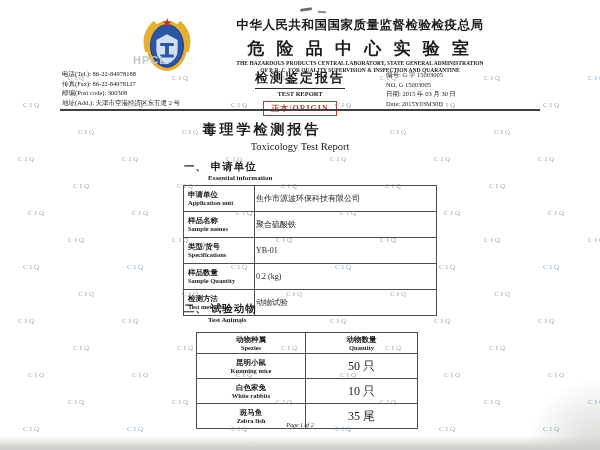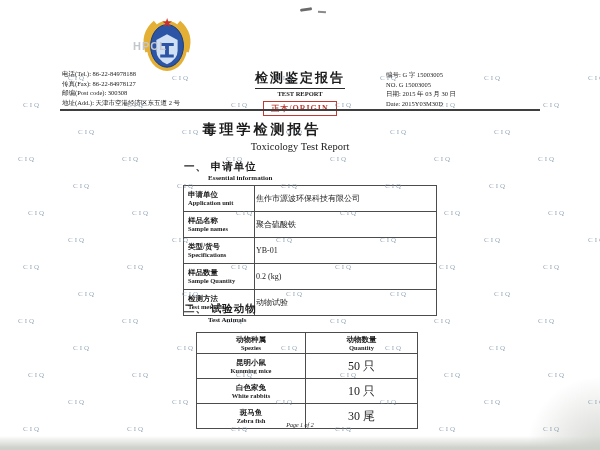--- a/index.html
+++ b/index.html
@@ -5,21 +5,21 @@
   html,body{margin:0;padding:0;width:600px;height:450px;overflow:hidden;
     background:#ffffff;font-family:"Liberation Serif","DejaVu Serif",serif;color:#1c1c1c;}
   .page{position:relative;width:600px;height:450px;background:#fff;}
   
   .wm-layer{position:absolute;inset:0;z-index:5;pointer-events:none;overflow:hidden;}
   .wm{position:absolute;font-family:"Liberation Serif",serif;font-size:7px;
     letter-spacing:2px;color:#7c92a6;opacity:.8;}
   .content{position:absolute;inset:0;z-index:2;}
   
   .emblem{position:absolute;left:138px;top:11px;width:58px;height:64px;}
-  .hpcl{position:absolute;left:133px;top:40px;font-family:"Liberation Sans",sans-serif;
+  .hpcl{position:absolute;left:133px;top:54px;font-family:"Liberation Sans",sans-serif;
     font-weight:bold;font-size:11px;letter-spacing:1px;color:#c3c7cc;}
   .head-txt{position:absolute;left:205px;top:17px;width:310px;text-align:center;}
   .authority{font-size:12.5px;font-weight:bold;letter-spacing:.5px;white-space:nowrap;}
   .labname{font-size:17px;font-weight:bold;letter-spacing:4px;margin-top:3px;white-space:nowrap;}
   .laben{font-size:6px;font-weight:bold;line-height:7px;transform:scale(.92);white-space:nowrap;}
   
   .contact{position:absolute;left:62px;top:69px;font-size:6.5px;line-height:9.5px;white-space:nowrap;}
   .rep-head{position:absolute;left:238px;top:68px;width:124px;text-align:center;}
   .rep-cn{font-size:13px;font-weight:bold;letter-spacing:2px;border-bottom:1.5px solid #2a2a2a;
     display:inline-block;padding-bottom:1px;}
@@ -74,20 +74,26 @@
       <path d="M10 42 Q4 24 18 12" stroke="#e4af35" stroke-width="5" fill="none"></path>
       <path d="M50 42 Q56 24 42 12" stroke="#e4af35" stroke-width="5" fill="none"></path>
       <ellipse cx="30" cy="36" rx="21" ry="26" fill="#e4af35"></ellipse>
       <ellipse cx="30" cy="36" rx="17" ry="22" fill="#2c55a5" stroke="#143a7e" stroke-width="1"></ellipse>
       <path d="M30 24 l11 6 v11 q0 9 -11 14 q-11 -5 -11 -14 v-11 z" fill="#cfe0f5"></path>
       <path d="M23 33 h14 v3 h-14 z M28 36 h4 v9 h-4 z M23 45 h14 v3 h-14 z" fill="#2c55a5"></path>
       <text x="30" y="16" font-size="13" fill="#c53030" text-anchor="middle">★</text>
     </svg>
     <div class="hpcl">HPCL</div>
 
+    <div class="head-txt">
+      <div class="authority">中华人民共和国国家质量监督检验检疫总局</div>
+      <div class="labname">危 险 品 中 心 实 验 室</div>
+      <div class="laben">THE HAZARDOUS PRODUCTS CENTRAL LABORATORY, STATE GENERAL ADMINISTRATION</div>
+      <div class="laben">OF P. R. C. FOR QUALITY SUPERVISION &amp; INSPECTION AND QUARANTINE</div>
+    </div>
 
     <div class="smudge"></div>
     <div class="smudge2"></div>
 
     <div class="contact">
       <div>电话(Tel.): 86-22-84978188</div>
       <div>传真(Fax): 86-22-84978127</div>
       <div>邮编(Post code): 300308</div>
       <div>地址(Add.): 天津市空港经济区东五道 2 号</div>
     </div>
@@ -180,21 +186,21 @@
           <div class="cn">白色家兔</div>
           <div class="en">White rabbits</div>
         </td>
         <td class="qty">10 只</td>
       </tr>
       <tr class="drow">
         <td class="c1">
           <div class="cn">斑马鱼</div>
           <div class="en">Zebra fish</div>
         </td>
-        <td class="qty">30 尾</td>
+        <td class="qty">35 尾</td>
       </tr>
     </tbody>
       </table>
 
     <div class="pageno">Page 1 of 2</div>
   </div>
 
   <div class="wm-layer">
       <span class="wm" style="color: rgb(124, 146, 166); left: 68px; top: 74px;">CIQ</span>
       <span class="wm" style="color: rgb(124, 146, 166); left: 172px; top: 74px;">CIQ</span>

